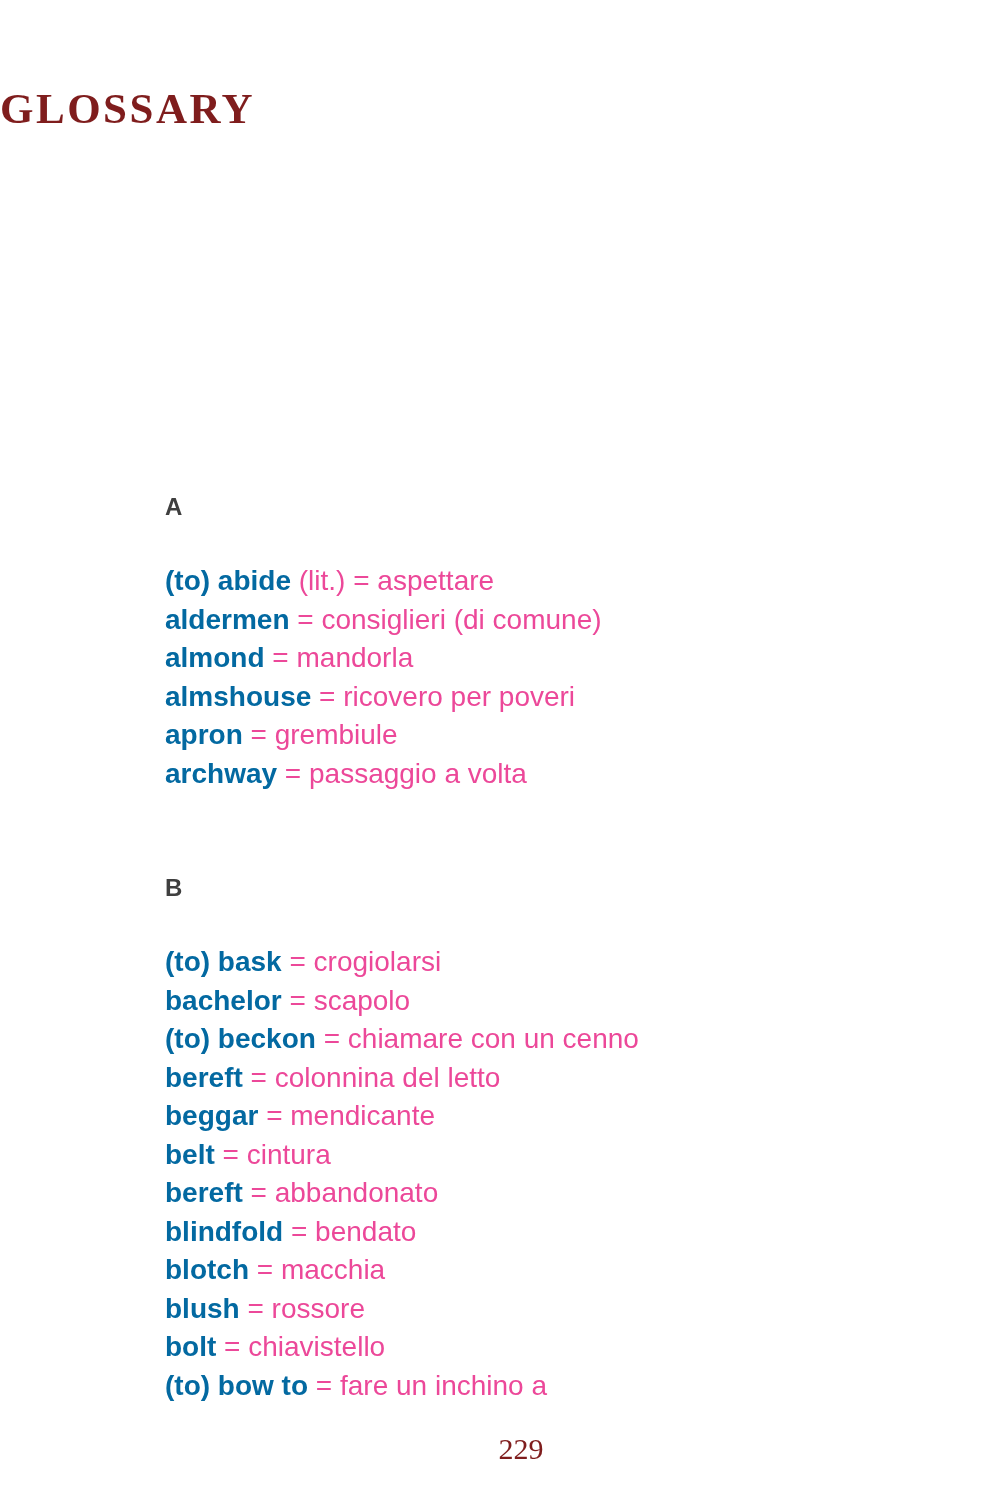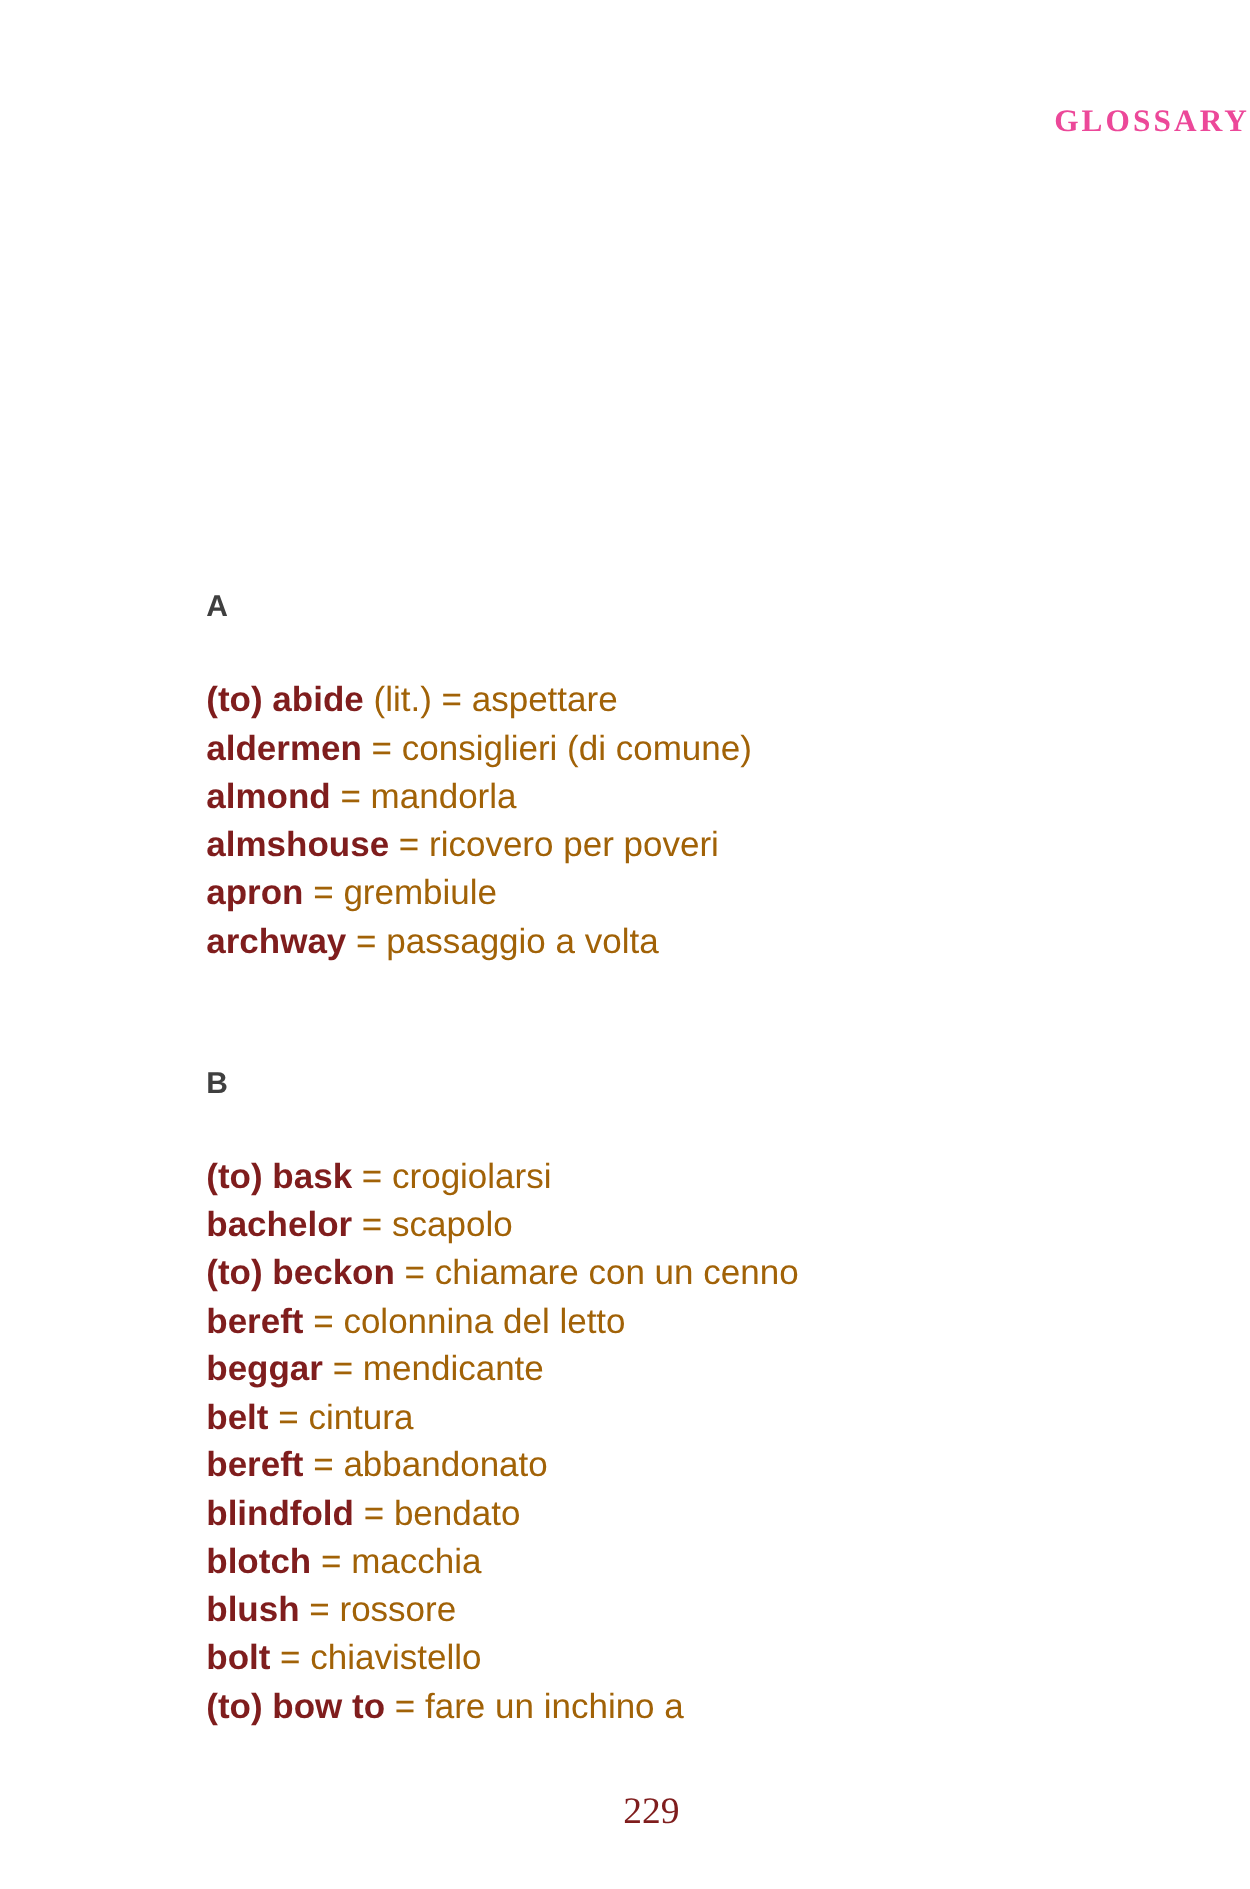--- a/index.html
+++ b/index.html
@@ -16,24 +16,24 @@
   }
   .column {
     margin-left: 165px;
     width: 712px;
   }
   .title {
     margin: 0;
     padding-top: 84px;
     font-family: "Liberation Serif", serif;
     font-weight: 700;
-    font-size: 25px;
+    font-size: 43px;
     letter-spacing: 2.5px;
-    text-align: right;
-    color: #ec4899;
+    text-align: left;
+    color: #7f1d1d;
   }
   .letter-section { margin-top: 80px; }
   .letter-section:first-child { margin-top: 359px; }
   .section-letter {
     margin: 0;
     font-family: "Liberation Sans", sans-serif;
     font-weight: 700;
     font-size: 24px;
     line-height: 30px;
     color: #3f3f3f;
@@ -41,27 +41,27 @@
   .entries { margin-top: 40px; }
   .entry {
     margin: 0;
     font-family: "Liberation Sans", sans-serif;
     font-size: 28px;
     line-height: 38.5px;
     color: #242424;
   }
   .entry .term {
     font-weight: 700;
-    color: #7f1d1d;
+    color: #0369a1;
   }
   .entry .note,
   .entry .eq,
   .entry .def {
     font-weight: 400;
-    color: #a16207;
+    color: #ec4899;
   }
   .page-number {
     position: absolute;
     bottom: 45px;
     left: 165px;
     width: 712px;
     text-align: center;
     font-family: "Liberation Serif", serif;
     font-size: 30px;
     color: #7f1d1d;

